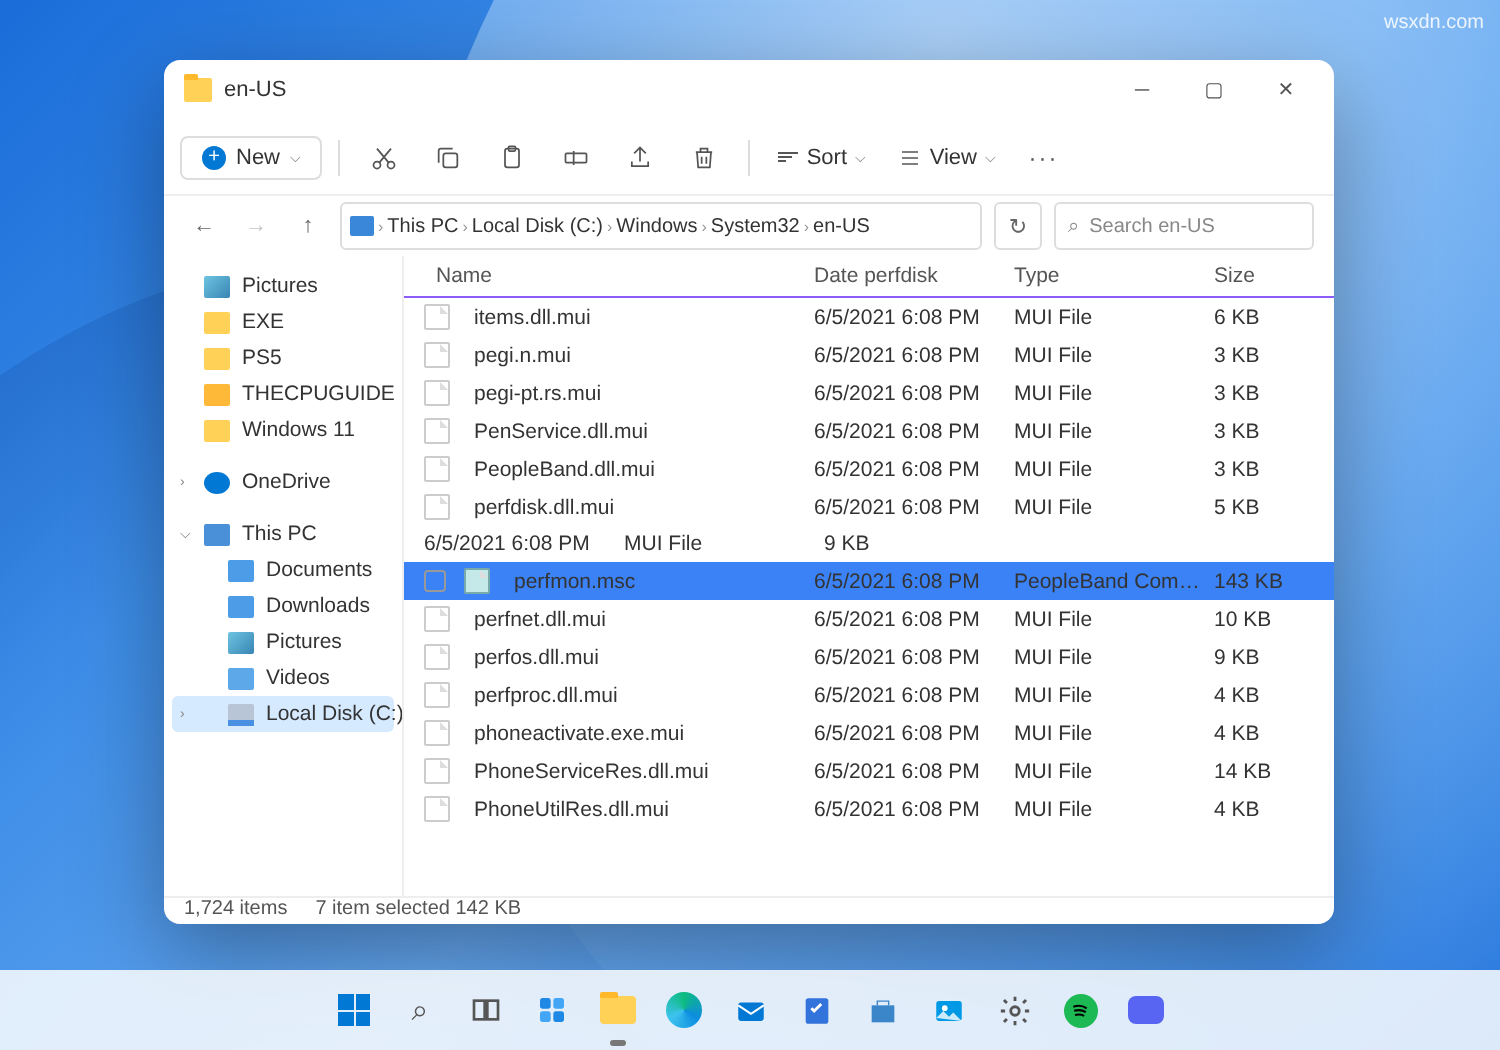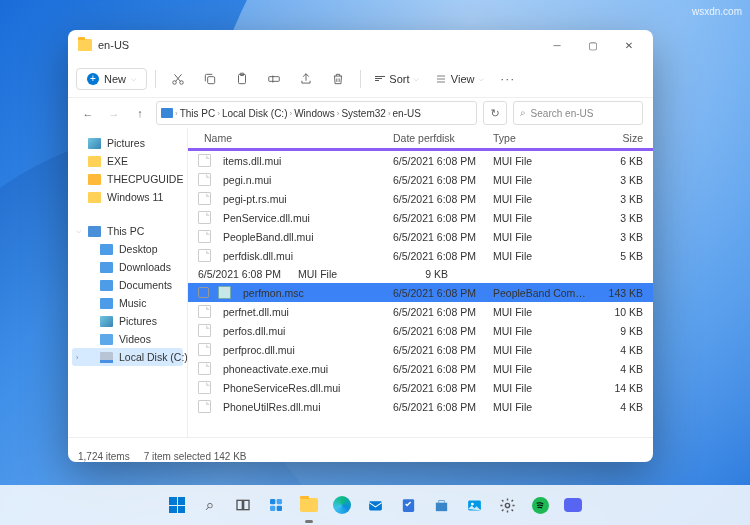--- a/index.html
+++ b/index.html
@@ -2,21 +2,21 @@
 <html><head>
 <meta charset="utf-8">
 <style>
 *{box-sizing:border-box;margin:0;padding:0;font-family:"Segoe UI",Arial,sans-serif}
 body{width:750px;height:525px;overflow:hidden;position:relative;background:linear-gradient(135deg,#1a6dd9 0%,#3e8ee8 30%,#63a6ef 55%,#1a6dd9 100%)}
 .wallpaper{position:absolute;inset:0;overflow:hidden}
 .wallpaper::before{content:"";position:absolute;width:900px;height:900px;border-radius:50%;background:radial-gradient(circle at 30% 30%,#e8f4ff 0%,#76b5f5 40%,transparent 70%);right:-350px;top:-250px;opacity:.6}
 .wallpaper::after{content:"";position:absolute;width:700px;height:700px;border-radius:50%;background:radial-gradient(circle at 70% 70%,transparent 60%,#0a3d8f 100%);left:-150px;bottom:-300px;opacity:.4}
 .watermark{position:absolute;top:6px;right:8px;font-size:10px;color:#fff;opacity:.85;z-index:5}
 
-.window{position:absolute;left:68px;top:30px;width:585px;height:432px;background:#fff;border-radius:8px;box-shadow:0 15px 45px rgba(0,0,0,.35);display:flex;flex-direction:column;overflow:hidden}
+.window{position:absolute;left:82px;top:30px;width:585px;height:432px;background:#fff;border-radius:8px;box-shadow:0 15px 45px rgba(0,0,0,.35);display:flex;flex-direction:column;overflow:hidden}
 
 .titlebar{height:30px;display:flex;align-items:center;padding:0 6px 0 10px;font-size:11px;color:#333}
 .titlebar .folder-ico{width:14px;height:12px;background:#ffd257;border-radius:1px;margin-right:6px;position:relative}
 .titlebar .folder-ico::before{content:"";position:absolute;width:7px;height:3px;background:#ffb92b;top:-2px;left:0;border-radius:1px 1px 0 0}
 .titlebar-title{flex:1}
 .winbtn{width:36px;height:30px;display:flex;align-items:center;justify-content:center;color:#555;font-size:10px}
 
 .toolbar{height:38px;display:flex;align-items:center;gap:4px;padding:0 8px;border-bottom:1px solid #eee}
 .newbtn{display:flex;align-items:center;gap:5px;padding:4px 10px;border:1px solid #ddd;border-radius:4px;font-size:11px;color:#333}
 .newbtn .plus{width:12px;height:12px;border-radius:50%;background:#0078d4;color:#fff;display:flex;align-items:center;justify-content:center;font-size:10px;line-height:1}
@@ -50,35 +50,35 @@
 .ico-pic{background:linear-gradient(135deg,#6fc5e0,#3884b5);border-radius:1px}
 .ico-onedrive{border-radius:50%;background:#0078d4;width:11px;height:11px}
 .ico-pc{background:#4a90d9;border-radius:1px}
 .ico-disk{background:#b8c5d6;border-radius:1px;position:relative}
 .ico-disk::after{content:"";position:absolute;bottom:0;left:0;right:0;height:3px;background:#4a90e2}
 .ico-blue{background:#4c9ce8;border-radius:1px}
 .ico-video{background:#5da8e8;border-radius:1px}
 .sbspace{height:8px}
 
 .main{flex:1;display:flex;flex-direction:column;overflow:hidden;font-size:10.5px}
-.colhdr{display:flex;padding:4px 10px;color:#555;border-bottom:3px solid #8b5cf6}
+.colhdr{display:flex;padding:4px 10px;color:#555;border-bottom:1px solid #8b5cf6}
 .colhdr>div,.frow>div{overflow:hidden;text-overflow:ellipsis;white-space:nowrap}
 .c-name{flex:1;display:flex;align-items:center;gap:6px}
 .c-date{width:100px}
 .c-type{width:100px}
-.c-size{width:50px;text-align:right}
+.c-size{width:50px;}
 .flist{flex:1;overflow:hidden}
 .frow{display:flex;padding:3px 10px;align-items:center;color:#333}
 .frow.sel{background:#3b82f6}
 .frow .fico{width:13px;height:13px;margin-right:6px;flex-shrink:0;border:1px solid #ccc;border-radius:1px;background:#fff;position:relative}
 .frow .fico::after{content:"";position:absolute;top:0;right:0;width:4px;height:4px;background:#ddd;clip-path:polygon(0 0,100% 100%,0 100%)}
 .frow.sel .fico{border-color:#7aa;background:#c5e8e8}
 .frow .cb{width:11px;height:11px;border:1px solid #999;border-radius:2px;margin-right:3px;flex-shrink:0}
 
-.statusbar{height:25px;border-top:1px solid #eee;display:flex;align-items:flex-end;padding:0 10px;font-size:10px;color:#555;gap:14px}
+.statusbar{height:14px;border-top:1px solid #eee;display:flex;align-items:flex-start;padding:0 10px;font-size:10px;color:#555;gap:14px}
 
 .taskbar{position:absolute;bottom:0;left:0;right:0;height:40px;background:rgba(246,249,253,.88);backdrop-filter:blur(10px);display:flex;align-items:center;justify-content:center;gap:5px}
 .tbi{width:28px;height:28px;border-radius:3px;display:flex;align-items:center;justify-content:center;position:relative}
 .tbi.active::after{content:"";position:absolute;bottom:-4px;left:10px;right:10px;height:3px;background:#777;border-radius:2px}
 .wstart{display:grid;grid-template-columns:1fr 1fr;gap:1px;width:16px;height:16px}
 .wstart span{background:#0078d4}
 </style>
 </head>
 <body>
 
@@ -185,49 +185,50 @@
     <div class="sidebar" id="sidebar">
         <div class="sbitem">
           <div class="ico ico-pic"></div>
           <span>Pictures</span>
         </div>
         <div class="sbitem">
           <div class="ico ico-folder"></div>
           <span>EXE</span>
         </div>
         <div class="sbitem">
+          <div class="ico ico-folder"></div>
+          <span>PS5</span>
+        </div>
+        <div class="sbitem">
           <div class="ico ico-folder-y"></div>
           <span>THECPUGUIDE</span>
         </div>
         <div class="sbitem">
           <div class="ico ico-folder"></div>
           <span>Windows 11</span>
         </div>
         <div class="sbspace"></div>
+        <div class="sbitem">
+          <span class="car">›</span>
+          <div class="ico ico-onedrive"></div>
+          <span>OneDrive</span>
+        </div>
         <div class="sbspace"></div>
         <div class="sbitem">
           <span class="car">⌵</span>
           <div class="ico ico-pc"></div>
           <span>This PC</span>
         </div>
         <div class="sbitem l ">
           <div class="ico ico-blue"></div>
-          <span>Desktop</span>
+          <span>Documents</span>
         </div>
         <div class="sbitem l ">
           <div class="ico ico-blue"></div>
           <span>Downloads</span>
-        </div>
-        <div class="sbitem l ">
-          <div class="ico ico-blue"></div>
-          <span>Documents</span>
-        </div>
-        <div class="sbitem l ">
-          <div class="ico ico-blue"></div>
-          <span>Music</span>
         </div>
         <div class="sbitem l ">
           <div class="ico ico-pic"></div>
           <span>Pictures</span>
         </div>
         <div class="sbitem l ">
           <div class="ico ico-video"></div>
           <span>Videos</span>
         </div>
         <div class="sbitem l sel">

